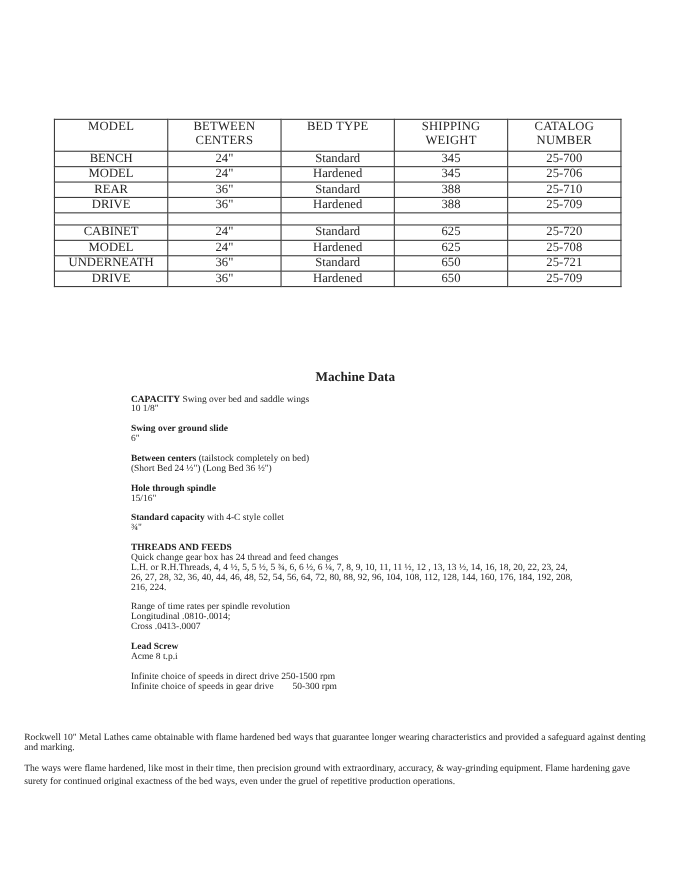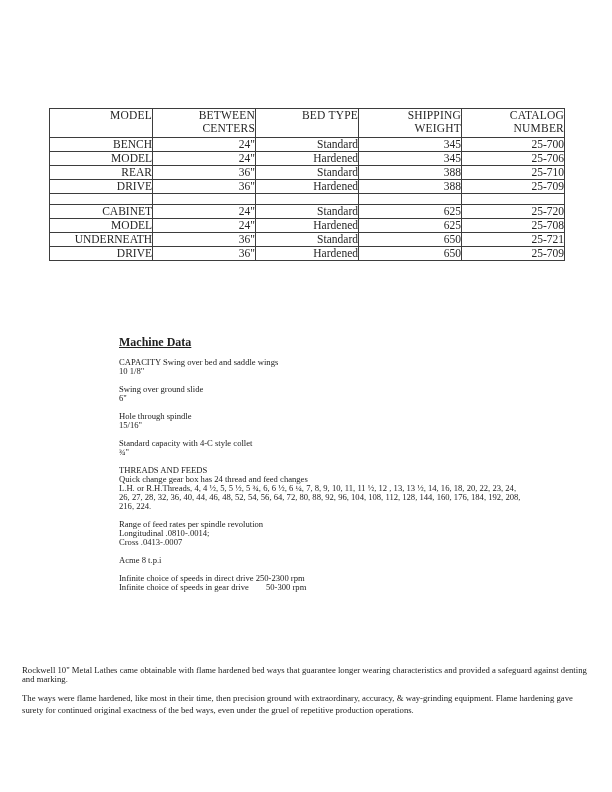--- a/index.html
+++ b/index.html
@@ -15,21 +15,21 @@
 
   
   .spec-table {
     position: absolute;
     left: 49px;
     top: 108px;
     width: 516px;
     border-collapse: collapse;
     font-size: 11.5px;
     color: #262626;
-    text-align: right;
+    text-align: center;
     table-layout: fixed;
   }
   .spec-table th, .spec-table td {
     border: 1px solid #3d3d3d;
     padding: 0;
     font-weight: normal;
     overflow: hidden;
   }
   .spec-table thead th {
     vertical-align: top;
@@ -50,25 +50,25 @@
     top: 336px;
     width: 408px;
     font-size: 8.6px;
     line-height: 9px;
     color: #222222;
   }
   .machine-title {
     font-weight: bold;
     font-size: 12px;
     line-height: 12px;
+    text-align: center;
     margin: 0 0 10px 0;
-    text-decoration: underline;
   }
   .spec-block { margin: 0 0 9px 0; }
-  .spec-block .b { font-weight: normal; }
+  .spec-block .b { font-weight: bold; }
   .spec-line { margin: 0; }
 
   
   .footer {
     position: absolute;
     left: 22px;
     top: 666px;
     width: 570px;
     font-size: 8.7px;
     color: #222222;
@@ -186,49 +186,54 @@
     <div class="spec-block">
       <div class="spec-line"><span class="b">CAPACITY</span><span> Swing over bed and saddle wings</span></div>
       <div class="spec-line">10 1/8"</div>
     </div>
 
     <div class="spec-block">
       <div class="spec-line"><span class="b">Swing over ground slide</span><span></span></div>
       <div class="spec-line">6"</div>
     </div>
 
+    <div class="spec-block">
+      <div class="spec-line"><span class="b">Between centers</span><span> (tailstock completely on bed)</span></div>
+      <div class="spec-line">(Short Bed 24 ½") (Long Bed 36 ½")</div>
+    </div>
 
     <div class="spec-block">
       <div class="spec-line"><span class="b">Hole through spindle</span><span></span></div>
       <div class="spec-line">15/16"</div>
     </div>
 
     <div class="spec-block">
       <div class="spec-line"><span class="b">Standard capacity</span><span> with 4-C style collet</span></div>
       <div class="spec-line">¾"</div>
     </div>
 
     <div class="spec-block">
       <div class="spec-line"><span class="b">THREADS AND FEEDS</span><span></span></div>
       <div class="spec-line">Quick change gear box has 24 thread and feed changes</div>
       <div class="spec-line">L.H. or R.H.Threads, 4, 4 ½, 5, 5 ½, 5 ¾, 6, 6 ½, 6 ¼, 7, 8, 9, 10, 11, 11 ½, 12 , 13, 13 ½, 14, 16, 18, 20, 22, 23, 24, 26, 27, 28, 32, 36, 40, 44, 46, 48, 52, 54, 56, 64, 72, 80, 88, 92, 96, 104, 108, 112, 128, 144, 160, 176, 184, 192, 208, 216, 224.</div>
     </div>
 
     <div class="spec-block">
-      <div class="spec-line"><span class="b"></span><span>Range of feed rates per spindle revolution</span></div>
+      <div class="spec-line"><span class="b"></span><span>Range of time rates per spindle revolution</span></div>
       <div class="spec-line">Longitudinal .0810-.0014;</div>
       <div class="spec-line">Cross .0413-.0007</div>
     </div>
 
     <div class="spec-block">
+      <div class="spec-line"><span class="b">Lead Screw</span><span></span></div>
       <div class="spec-line">Acme 8 t.p.i</div>
     </div>
 
     <div class="spec-block">
-      <div class="spec-line">Infinite choice of speeds in direct drive 250-2300 rpm</div>
+      <div class="spec-line">Infinite choice of speeds in direct drive 250-1500 rpm</div>
       <div class="spec-line">Infinite choice of speeds in gear drive&nbsp;&nbsp;&nbsp;&nbsp;&nbsp;&nbsp;&nbsp;&nbsp;50-300 rpm</div>
     </div>
   </div>
 
   <div class="footer">
     <p class="para1">Rockwell 10" Metal Lathes came obtainable with flame hardened bed ways that guarantee longer wearing characteristics and provided a safeguard against denting and marking.</p>
     <p class="para2">The ways were flame hardened, like most in their time, then precision ground with extraordinary, accuracy, &amp; way-grinding equipment. Flame hardening gave surety for continued original exactness of the bed ways, even under the gruel of repetitive production operations.</p>
   </div>
 
 </div>

